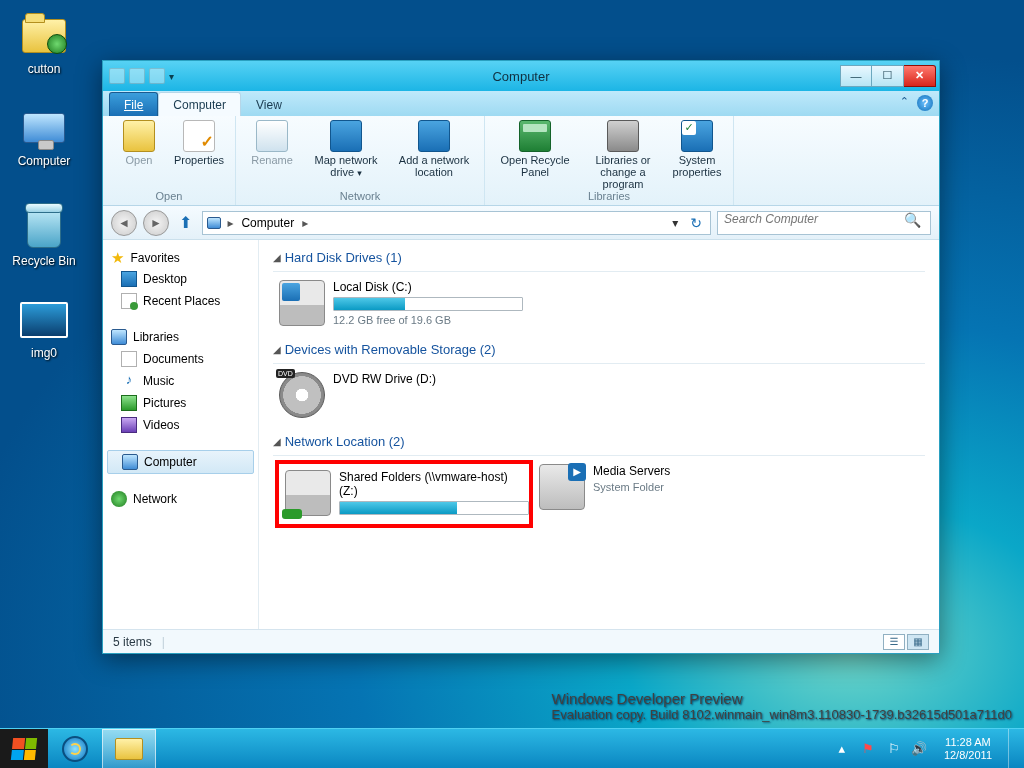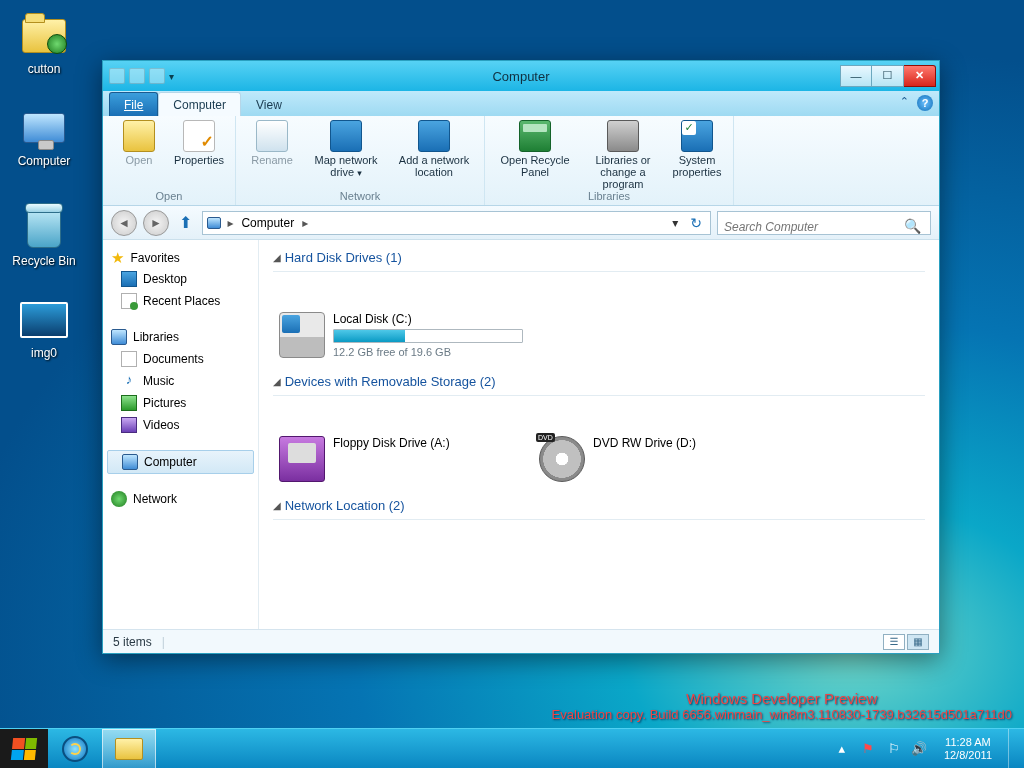--- a/index.html
+++ b/index.html
@@ -18,21 +18,21 @@
 .bin-body{width:34px;height:40px;background:linear-gradient(#bfeaf7,#4aa4c8);border-radius:4px 4px 6px 6px;border:1px solid #2d6e8a;position:relative;}
 .bin-body:before{content:"";position:absolute;top:-6px;left:-3px;right:-3px;height:8px;background:linear-gradient(#e9fbff,#9cd3e6);border:1px solid #2d6e8a;border-radius:4px;}
 .monitor{width:42px;height:30px;background:linear-gradient(#bfe6ff,#3f8cd6);border:1px solid #2a5a8f;border-radius:3px;position:relative;}
 .monitor:after{content:"";position:absolute;bottom:-8px;left:14px;width:14px;height:8px;background:#c9c9c9;border:1px solid #888;border-radius:2px;}
 .folder-ico{width:44px;height:34px;background:linear-gradient(#fff1a8,#e9c33f);border:1px solid #b38f1f;border-radius:3px;position:relative;}
 .folder-ico:before{content:"";position:absolute;top:-7px;left:2px;width:18px;height:8px;background:#f5de7a;border:1px solid #b38f1f;border-radius:3px 3px 0 0;}
 .user-ov{position:absolute;right:-2px;bottom:-2px;width:20px;height:20px;border-radius:50%;background:radial-gradient(#6fd96f,#1e7a1e);border:1px solid #0d4d0d;}
 .thumb{width:48px;height:36px;background:linear-gradient(#2c9cd9,#0a3e6e);border:2px solid #fff;border-radius:2px;position:relative;}
 
 
-.watermark{position:absolute;right:12px;bottom:46px;text-align:center;color:#ef4444;font-size:13px;text-shadow:1px 1px 2px #003a60;}
+.watermark{position:absolute;right:12px;bottom:46px;text-align:left;color:#404040;font-size:13px;text-shadow:1px 1px 2px #003a60;}
 .watermark .wm1{font-size:15px;}
 
 
 .taskbar{position:absolute;left:0;right:0;bottom:0;height:40px;background:linear-gradient(#2cb8e4,#0a86c1);border-top:1px solid #4fd1f2;display:flex;align-items:center;}
 .start{width:48px;height:40px;background:#1a1a1a;display:flex;align-items:center;justify-content:center;}
 .winflag{width:24px;height:22px;display:grid;grid-template-columns:1fr 1fr;grid-template-rows:1fr 1fr;gap:1px;transform:skewX(-6deg);}
 .winflag div:nth-child(1){background:#f25022;} .winflag div:nth-child(2){background:#7fba00;}
 .winflag div:nth-child(3){background:#00a4ef;} .winflag div:nth-child(4){background:#ffb900;}
 .tbtn{width:54px;height:40px;display:flex;align-items:center;justify-content:center;}
 .tbtn.active{background:linear-gradient(rgba(255,255,255,.5),rgba(255,255,255,.15));box-shadow:inset 0 0 0 1px rgba(255,255,255,.6);}
@@ -83,21 +83,21 @@
 .ric.sysprop:after{content:"✓";position:absolute;left:0;top:0;background:#fff;color:#1a7f34;width:14px;height:14px;font-size:11px;text-align:center;border-radius:2px;}
 
 .navbar{height:34px;background:linear-gradient(#f5fbff,#e4f1f9);border-bottom:1px solid #cbe0ec;display:flex;align-items:center;gap:6px;padding:0 8px;}
 .navarrow{width:26px;height:26px;border-radius:50%;background:radial-gradient(#f6f6f6,#c9c9c9);border:1px solid #999;display:flex;align-items:center;justify-content:center;color:#666;}
 .navup{color:#1a6fb5;font-size:16px;padding:0 4px;}
 .addr{flex:1;height:24px;border:1px solid #a7c3d4;background:#fff;display:flex;align-items:center;padding:0 4px;gap:4px;}
 .addr .crumb{padding:2px 4px;}
 .addr .sep{color:#555;}
 .addr .drop{margin-left:auto;color:#333;padding:0 4px;}
 .refresh{color:#1a6fb5;font-size:14px;padding:0 4px;}
-.search{width:214px;height:24px;border:1px solid #a7c3d4;background:#fff;display:flex;align-items:flex-end;}
+.search{width:214px;height:24px;border:1px solid #a7c3d4;background:#fff;display:flex;align-items:flex-start;}
 .search input{flex:1;border:none;outline:none;font-size:12px;padding:0 6px;font-style:italic;color:#6a7a85;}
 .search .mag{color:#1a6fb5;padding:0 8px;font-size:14px;}
 
 .body{flex:1;display:flex;min-height:0;}
 .sidebar{width:156px;border-right:1px solid #e2ecf2;background:#fff;padding:8px 0;overflow:hidden;}
 .sgrp{margin-bottom:14px;}
 .sitem, .shead{display:flex;align-items:center;gap:6px;padding:3px 6px 3px 18px;font-size:12px;cursor:pointer;}
 .shead{padding-left:8px;font-size:12px;}
 .sitem.sel{background:linear-gradient(#e8f3fb,#d2e8f6);border:1px solid #a7cfea;border-radius:2px;margin:0 4px;padding-left:14px;}
 .sic{width:16px;height:16px;display:inline-block;}
@@ -112,21 +112,21 @@
 .sic.dl{background:linear-gradient(#fff1a8,#e9c33f);border:1px solid #b38f1f;position:relative;}
 .sic.dl:after{content:"↓";position:absolute;right:-2px;bottom:-2px;color:#1e7f34;font-size:10px;font-weight:bold;}
 .sic.desk{background:linear-gradient(#4aa4e0,#1a6fb5);border:1px solid #11568e;}
 .sic.rec{background:#fff;border:1px solid #b0b0b0;position:relative;}
 .sic.rec:after{content:"";position:absolute;right:-2px;bottom:-2px;width:8px;height:8px;border-radius:50%;background:#3a9a3a;}
 
 .content{flex:1;overflow:auto;padding:8px 14px;}
 .section{margin-bottom:14px;}
 .shdr{display:flex;align-items:center;gap:4px;color:#15539e;font-size:13px;padding:2px 0 6px;border-bottom:1px solid #e2ecf2;cursor:pointer;}
 .shdr .tri{color:#555;font-size:10px;}
-.drives{display:flex;flex-wrap:wrap;gap:10px;padding:8px 0 0 6px;margin-top:32px;}
+.drives{display:flex;flex-wrap:wrap;gap:10px;padding:8px 0 0 6px;}
 .drive{width:250px;display:flex;gap:8px;align-items:flex-start;cursor:pointer;}
 .dic{width:46px;height:46px;flex-shrink:0;}
 .hdd{background:linear-gradient(#e9e9e9 55%,#bdbdbd 55%);border:1px solid #8a8a8a;border-radius:4px;position:relative;}
 .hdd:before{content:"";position:absolute;left:2px;top:2px;width:18px;height:18px;background:linear-gradient(#4aa4e0,#1a6fb5);border-radius:2px;}
 .floppy{background:linear-gradient(#c77ae0,#7a2fa0);border:1px solid #52176e;border-radius:3px;position:relative;}
 .floppy:after{content:"";position:absolute;inset:6px 8px 18px 8px;background:#ddd;border-radius:2px;}
 .dvd{background:radial-gradient(circle at 50% 50%,#fff 0 20%,#c0c0c0 21% 60%,#8a8a8a 61%);border-radius:50%;border:1px solid #5a5a5a;position:relative;}
 .dvd-lbl{position:absolute;top:-4px;left:-4px;background:#222;color:#fff;font-size:7px;padding:1px 2px;border-radius:2px;}
 .netdrv{background:linear-gradient(#e9e9e9 55%,#bdbdbd 55%);border:1px solid #8a8a8a;border-radius:4px;position:relative;}
 .netdrv:after{content:"";position:absolute;left:-4px;bottom:-4px;width:20px;height:10px;background:#2a9a2a;border-radius:3px;}
@@ -171,21 +171,21 @@
 </div>
 <div class="desktop-icon" style="top:296px;left:6px">
   <div class="glyph">
       <div class="thumb"></div>
     </div>
   <div class="label">img0</div>
 </div>
 
 <div class="watermark">
   <div class="wm1">Windows Developer Preview</div>
-  <div class="wm2">Evaluation copy. Build 6656.winmain_win8m3.110830-1739.b32615d501a711d0</div>
+  <div class="wm2">Evaluation copy. Build 8102.winmain_win8m3.110830-1739.b32615d501a711d0</div>
 </div>
 
 <div class="taskbar">
   <div class="start">
       <div class="winflag">
         <div></div>
         <div></div>
         <div></div>
         <div></div>
       </div>
@@ -351,41 +351,53 @@
         </div>
       </div>
 
       <div class="section">
         <div class="shdr">
             <span class="tri">◢</span>
             <span>Devices with Removable Storage (2)</span>
           </div>
         <div class="drives">
           <div class="drive">
-            <div class="dic floppy"></div>
-            <div class="dinfo">
-                <div class="dname">Floppy Disk Drive (A:)</div>
-              </div>
-          </div>
-          <div class="drive">
             <div class="dic dvd">
                 <span class="dvd-lbl">DVD</span>
               </div>
             <div class="dinfo">
                 <div class="dname">DVD RW Drive (D:)</div>
               </div>
           </div>
         </div>
       </div>
 
       <div class="section">
         <div class="shdr">
             <span class="tri">◢</span>
             <span>Network Location (2)</span>
           </div>
+        <div class="drives">
+          <div class="drive highlight">
+            <div class="dic netdrv"></div>
+            <div class="dinfo">
+              <div class="dname">Shared Folders (\\vmware-host) (Z:)</div>
+              <div class="bar">
+                  <div class="fill" style="width:62%"></div>
+                </div>
+            </div>
+          </div>
+          <div class="drive">
+            <div class="dic medserv"></div>
+            <div class="dinfo">
+              <div class="dname">Media Servers</div>
+              <div class="dsub">System Folder</div>
+            </div>
+          </div>
+        </div>
       </div>
     </div>
   </div>
 
   <div class="status">
     <span>5 items</span>
     <span style="margin-left:10px;color:#c0d0da">|</span>
     <div class="vbtns">
       <div class="vbtn">☰</div>
       <div class="vbtn sel">▦</div>

